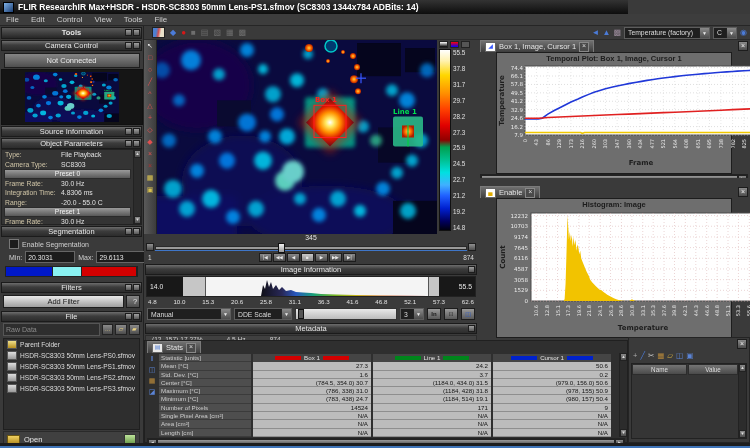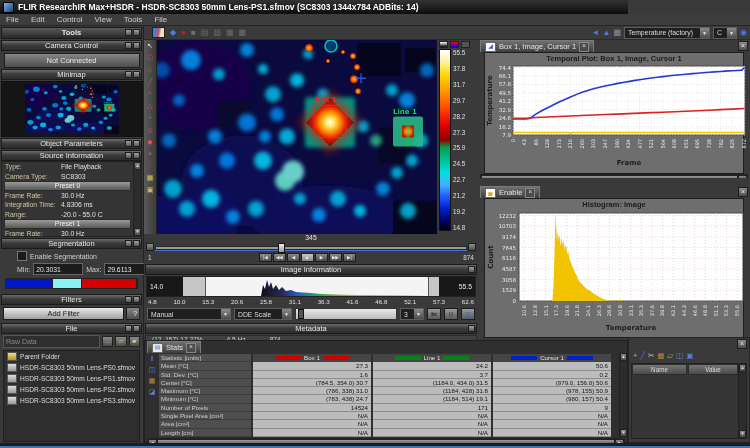--- a/index.html
+++ b/index.html
@@ -48,21 +48,21 @@
   .si-row{display:flex;height:9.5px;font-size:6.8px;line-height:9.5px;padding-left:3px;}
   .si-label{width:56px;color:#cfc4a6;}
   .si-value{color:#e0e0e0;}
   .si-preset{height:9.5px;margin:0 10px 0 2px;background:linear-gradient(#9a9a9a,#585858);border:1px solid #2a2a2a;
              color:#f0f0f0;font-size:6.8px;line-height:8px;text-align:center;box-sizing:border-box;}
   .vscroll{position:absolute;right:0;top:0;width:8px;height:100%;background:#2c2c2c;border-left:1px solid #222;
            display:flex;flex-direction:column;justify-content:space-between;box-sizing:border-box;}
   .varr{height:8px;background:linear-gradient(#8a8a8a,#4c4c4c);border:1px solid #222;font-size:4.5px;
         line-height:6px;text-align:center;color:#ddd;box-sizing:border-box;}
   #seg-body{height:44px;margin:0 1px;background:#3a3a3a;font-size:7px;}
-  .seg-row{display:flex;align-items:center;gap:3px;padding:2px 4px 0 16px;}
+  .seg-row{display:flex;align-items:center;gap:3px;padding:2px 4px 0 8px;}
   .chk{width:8px;height:8px;background:#1c1c1c;border:1px solid #777;}
   .seg-input{width:44px;height:10px;background:#1c1c1c;border:1px solid #666;color:#e6e6e6;
              font-size:6.8px;padding:0 2px;font-family:"Liberation Sans",sans-serif;}
   #seg-colors{display:flex;height:9px;margin:3px 4px 0 4px;border:1px solid #222;}
   #filters-row{display:flex;gap:2px;padding:2px 3px;align-items:center;}
   #add-filter{flex:1;height:13px;background:linear-gradient(#e8e8e8,#9f9f9f);color:#1a1a1a;
               border:1px solid #1d1d1d;font-size:7.5px;}
   #filter-help{width:13px;height:13px;}
   #file-toolbar{display:flex;gap:2px;padding:1px 3px;align-items:center;}
   #file-filter{width:92px;height:11px;background:#2e2e2e;border:1px solid #555;color:#8a8a8a;
@@ -127,21 +127,21 @@
 
   
   #right-top{left:478px;top:26px;width:272px;height:152px;background:#3a3a3a;}
   #units-row{height:14px;display:flex;align-items:center;justify-content:flex-end;gap:3px;padding-right:3px;
              border-bottom:1px solid #2a2a2a;box-sizing:border-box;}
   .ur-ic{font-size:8px;}
   #units-sel{width:86px;}
   #unit-c{width:24px;}
   .tabrow{height:12px;display:flex;align-items:flex-end;gap:2px;padding:0 2px;position:relative;}
   .tabrow .edge-x{position:absolute;right:2px;top:1px;}
-  .plot-panel{margin:0 6px;background:#6e6e6e;border:1px solid #1d1d1d;box-sizing:border-box;}
+  .plot-panel{margin:0 18px;background:#6e6e6e;border:1px solid #1d1d1d;box-sizing:border-box;}
   .ptitle{height:10px;text-align:center;font-size:7.5px;font-weight:bold;color:#1c1c1c;line-height:11px;}
   .hscroll{height:8px;margin:0 2px;background:#333;border:1px solid #222;display:flex;box-sizing:border-box;}
   .hthumb{flex:1;background:linear-gradient(#9a9a9a,#5a5a5a);border:1px solid #222;margin:0;}
   .harr{width:9px;background:linear-gradient(#8a8a8a,#4c4c4c);border:1px solid #222;font-size:4.5px;
         line-height:6px;text-align:center;color:#ddd;box-sizing:border-box;}
   #right-mid{left:478px;top:178px;width:272px;height:159px;background:#3a3a3a;padding-top:8px;box-sizing:border-box;}
 
   
   #stats-panel{left:144px;top:340px;width:484px;height:103px;background:#2f2f2f;border:1px solid #202020;box-sizing:border-box;}
   #stats-body{display:flex;height:84px;position:relative;}
@@ -198,43 +198,36 @@
 
     <div class="phdr">
       <span>Camera Control</span>
       <span class="hbtns">
           <span class="hb"></span>
           <span class="hb"></span>
         </span>
     </div>
     <button id="not-connected" class="btn3d">Not Connected</button>
 
-    <div class="phdr">
-      <span>Minimap</span>
-      <span class="hbtns">
-          <span class="hb"></span>
-          <span class="hb"></span>
-        </span>
-    </div>
     <div id="minimap-box">
       <svg width="94" height="50" viewBox="0 0 280 193" preserveAspectRatio="none">
         <use href="#thermal-scene"></use>
       </svg>
     </div>
 
     <div class="phdr">
+      <span>Source Information</span>
+      <span class="hbtns">
+          <span class="hb"></span>
+          <span class="hb"></span>
+        </span>
+    </div>
+
+    <div class="phdr">
       <span>Object Parameters</span>
-      <span class="hbtns">
-          <span class="hb"></span>
-          <span class="hb"></span>
-        </span>
-    </div>
-
-    <div class="phdr">
-      <span>Source Information</span>
       <span class="hbtns">
           <span class="hb"></span>
           <span class="hb"></span>
         </span>
     </div>
     <div id="srcinfo">
       <div id="srcinfo-rows">
           <div class="si-row">
             <span class="si-label">Type:</span>
             <span class="si-value">File Playback</span>

